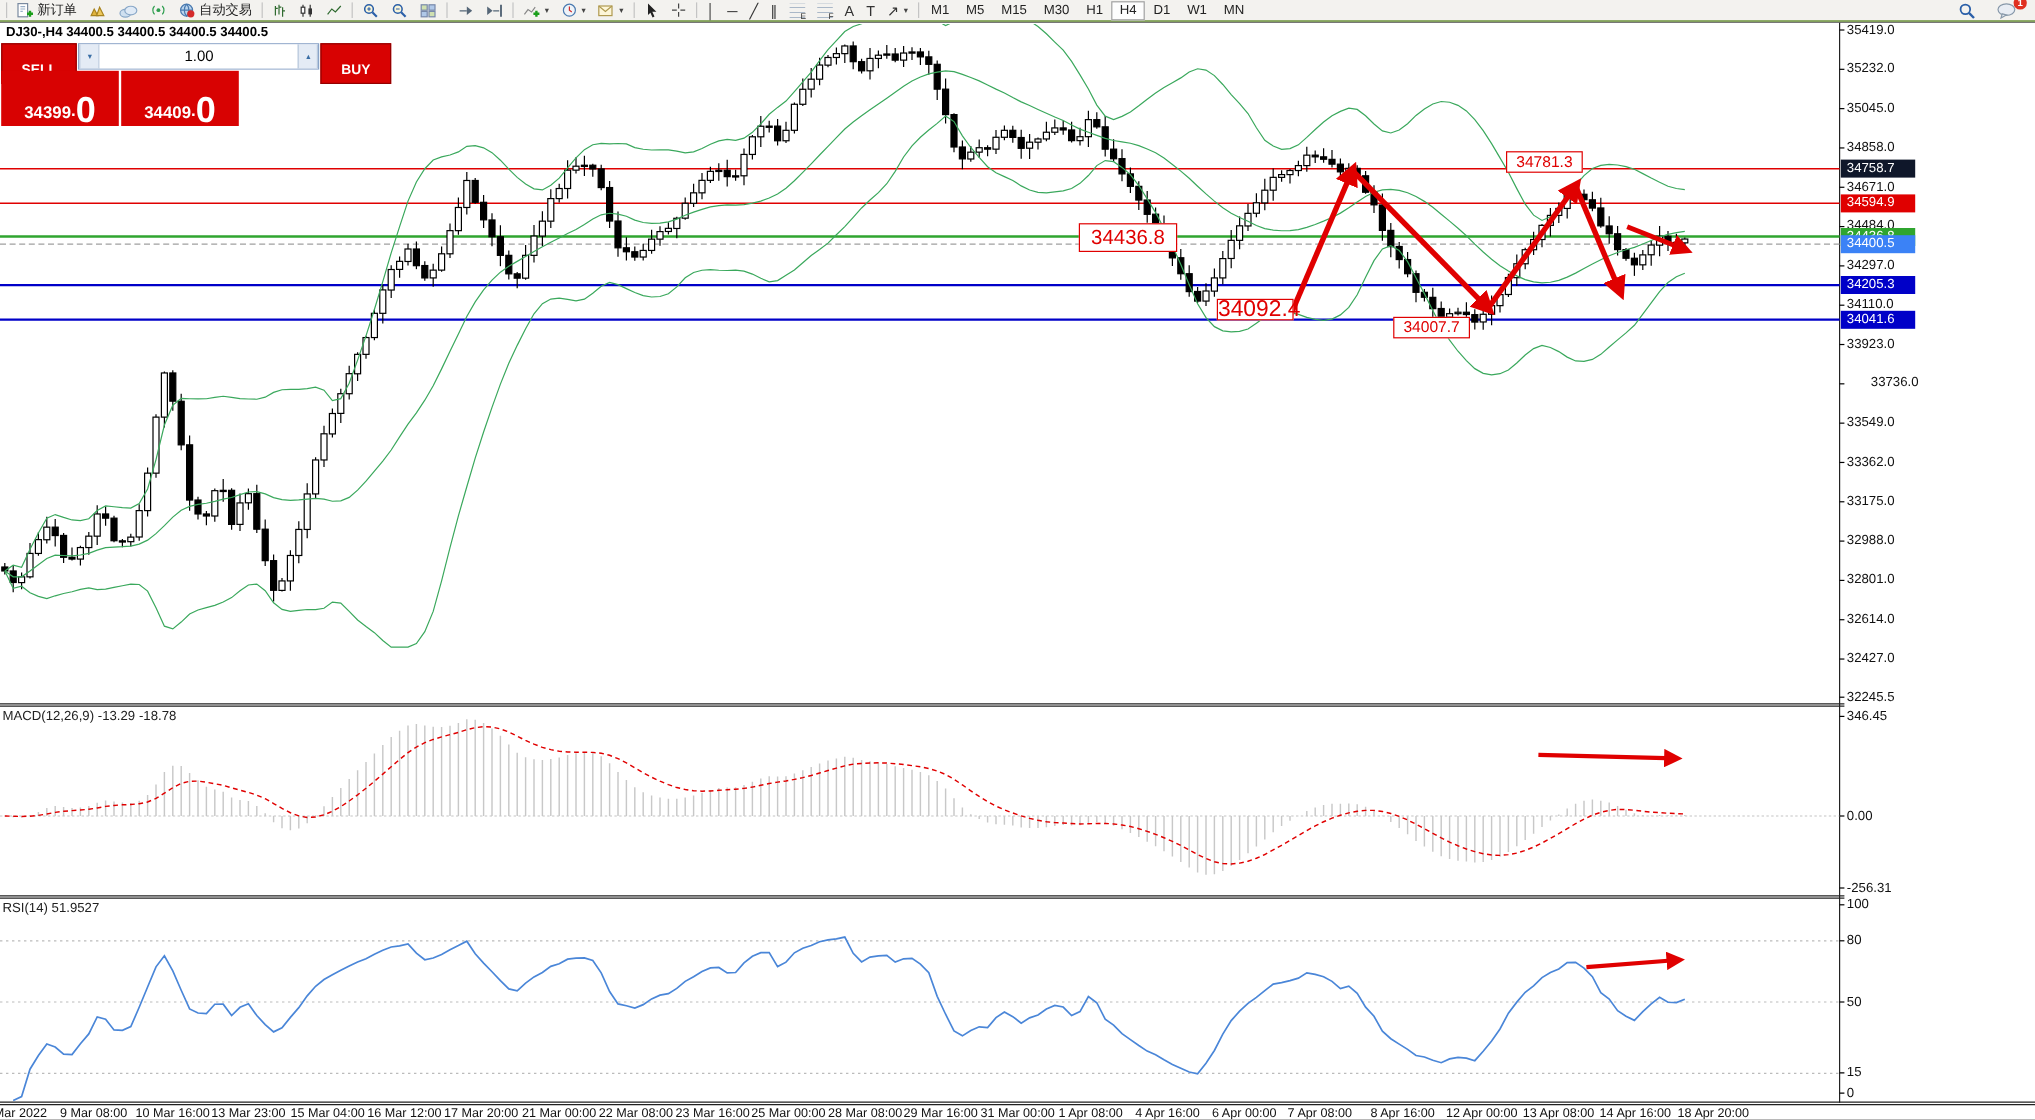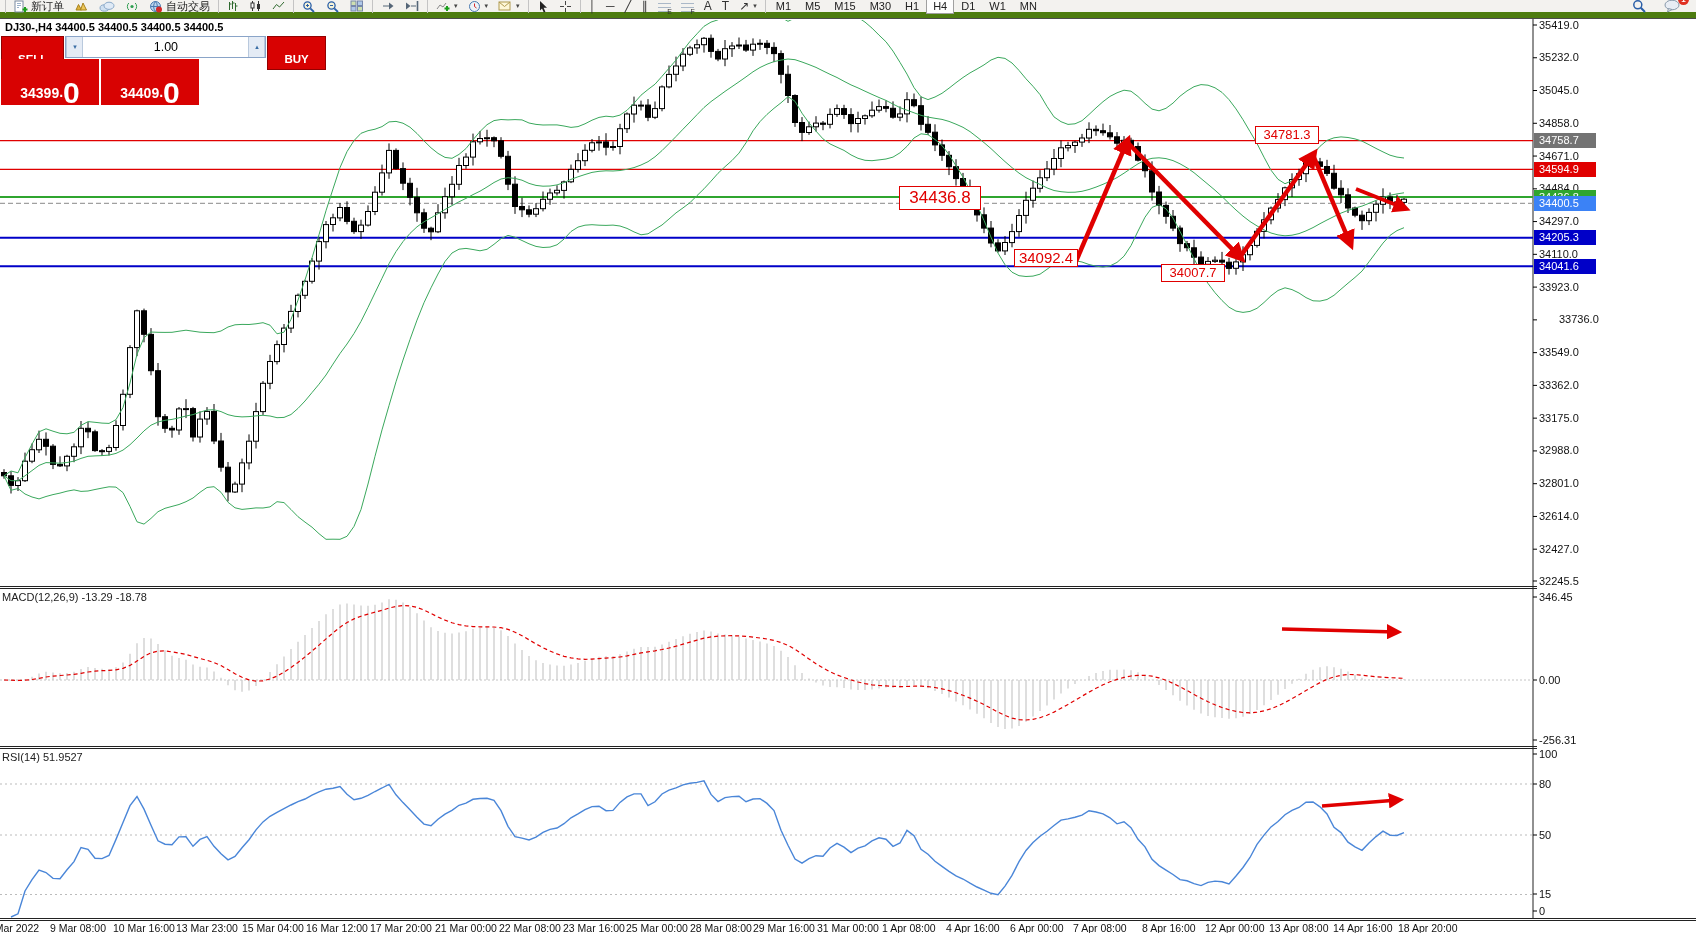--- a/index.html
+++ b/index.html
@@ -1,20 +1,20 @@
 <!DOCTYPE html>
 <html><head>
 <meta charset="utf-8">
 <style>
   html,body{margin:0;padding:0;background:#888;}
   .screen{position:relative;width:1696px;height:933px;background:#fff;overflow:hidden;
     font-family:"Liberation Sans",sans-serif;-webkit-font-smoothing:antialiased;}
   
   .toolbar{position:absolute;left:0;top:0;width:1696px;height:18px;background:#f3f2ef;
-    border-bottom:6px solid #4d7c0f;display:flex;align-items:center;font-size:11px;color:#222;
+    border-bottom:1px solid #4d7c0f;display:flex;align-items:center;font-size:11px;color:#222;
     box-sizing:border-box;padding-left:2px;z-index:10;}
   .tbtn{height:16px;display:flex;align-items:center;gap:3px;padding:0 4px;background:transparent;
     border:1px solid transparent;font-size:11px;color:#222;cursor:default;white-space:nowrap;}
   .tsep{width:1px;height:13px;background:#c4c4c4;margin:0 3px;flex:0 0 1px;}
   .glyph{font-size:12px;line-height:12px;color:#333;}
   .caret{font-size:7px;color:#444;margin-left:1px;}
   .tf{height:16px;padding:0 6px;border:1px solid transparent;background:transparent;font-size:11px;color:#222;}
   .tf.active{background:#fdfdfd;border:1px solid #a0a0a0;}
   .fibo{width:13px;height:12px;position:relative;background:repeating-linear-gradient(0deg,#aab8c8 0 1px,transparent 1px 4px);}
   .fibo span{position:absolute;right:-1px;bottom:-3px;font-size:7px;color:#333;background:transparent;}
@@ -943,21 +943,21 @@
       <div class="axl" style="left: 1539px; top: 280.601px;">33923.0</div>
       <div class="axl" style="left: 1539px; top: 313.363px; margin-left: 20px;">33736.0</div>
       <div class="axl" style="left: 1539px; top: 346.126px;">33549.0</div>
       <div class="axl" style="left: 1539px; top: 378.888px;">33362.0</div>
       <div class="axl" style="left: 1539px; top: 411.651px;">33175.0</div>
       <div class="axl" style="left: 1539px; top: 444.413px;">32988.0</div>
       <div class="axl" style="left: 1539px; top: 477.176px;">32801.0</div>
       <div class="axl" style="left: 1539px; top: 509.938px;">32614.0</div>
       <div class="axl" style="left: 1539px; top: 542.701px;">32427.0</div>
       <div class="axl" style="left: 1539px; top: 574.5px;">32245.5</div>
-      <div class="tag" style="left: 1534px; top: 133.185px; background: #737373;">34758.7</div>
+      <div class="tag" style="left: 1534px; top: 133.185px; background: #0f172a;">34758.7</div>
       <div class="tag" style="left: 1534px; top: 161.883px; background: rgb(224, 0, 0);">34594.9</div>
       <div class="tag" style="left: 1534px; top: 189.582px; background: rgb(47, 165, 47);">34436.8</div>
       <div class="tag" style="left: 1534px; top: 195.942px; background: #3b82f6;">34400.5</div>
       <div class="tag" style="left: 1534px; top: 230.141px; background: rgb(0, 0, 200);">34205.3</div>
       <div class="tag" style="left: 1534px; top: 258.822px; background: rgb(0, 0, 200);">34041.6</div>
       <div class="axl" style="left: 1539px; top: 590.5px;">346.45</div>
       <div class="axl" style="left: 1539px; top: 673.5px;">0.00</div>
       <div class="axl" style="left: 1539px; top: 733.5px;">-256.31</div>
       <div class="axl" style="left: 1539px; top: 747.5px;">100</div>
       <div class="axl" style="left: 1539px; top: 777.5px;">80</div>
@@ -982,21 +982,21 @@
       <div class="txl" style="left: 946px; top: 921.5px;">4 Apr 16:00</div>
       <div class="txl" style="left: 1010px; top: 921.5px;">6 Apr 00:00</div>
       <div class="txl" style="left: 1073px; top: 921.5px;">7 Apr 08:00</div>
       <div class="txl" style="left: 1142px; top: 921.5px;">8 Apr 16:00</div>
       <div class="txl" style="left: 1205px; top: 921.5px;">12 Apr 00:00</div>
       <div class="txl" style="left: 1269px; top: 921.5px;">13 Apr 08:00</div>
       <div class="txl" style="left: 1333px; top: 921.5px;">14 Apr 16:00</div>
       <div class="txl" style="left: 1398px; top: 921.5px;">18 Apr 20:00</div>
       <div class="ann" style="left: 1255px; top: 126px; width: 64px; height: 18px; font-size: 13px; line-height: 16px;">34781.3</div>
       <div class="ann" style="left: 899px; top: 186px; width: 82px; height: 24px; font-size: 17px; line-height: 22px;">34436.8</div>
-      <div class="ann" style="left: 1014px; top: 249px; width: 64px; height: 18px; font-size: 15px; line-height: 16px;">34092.4</div>
+      <div class="ann" style="left: 1014px; top: 249px; width: 64px; height: 18px; font-size: 19px; line-height: 16px;">34092.4</div>
       <div class="ann" style="left: 1161px; top: 264px; width: 64px; height: 18px; font-size: 13px; line-height: 16px;">34007.7</div>
     </div>
 
   <div class="chart-title">DJ30-,H4  34400.5 34400.5 34400.5 34400.5</div>
 
   <div class="trade">
     <div class="row1">
       <button class="sell-btn">SELL</button>
       <div class="vol">
         <button class="spin">▾</button>

